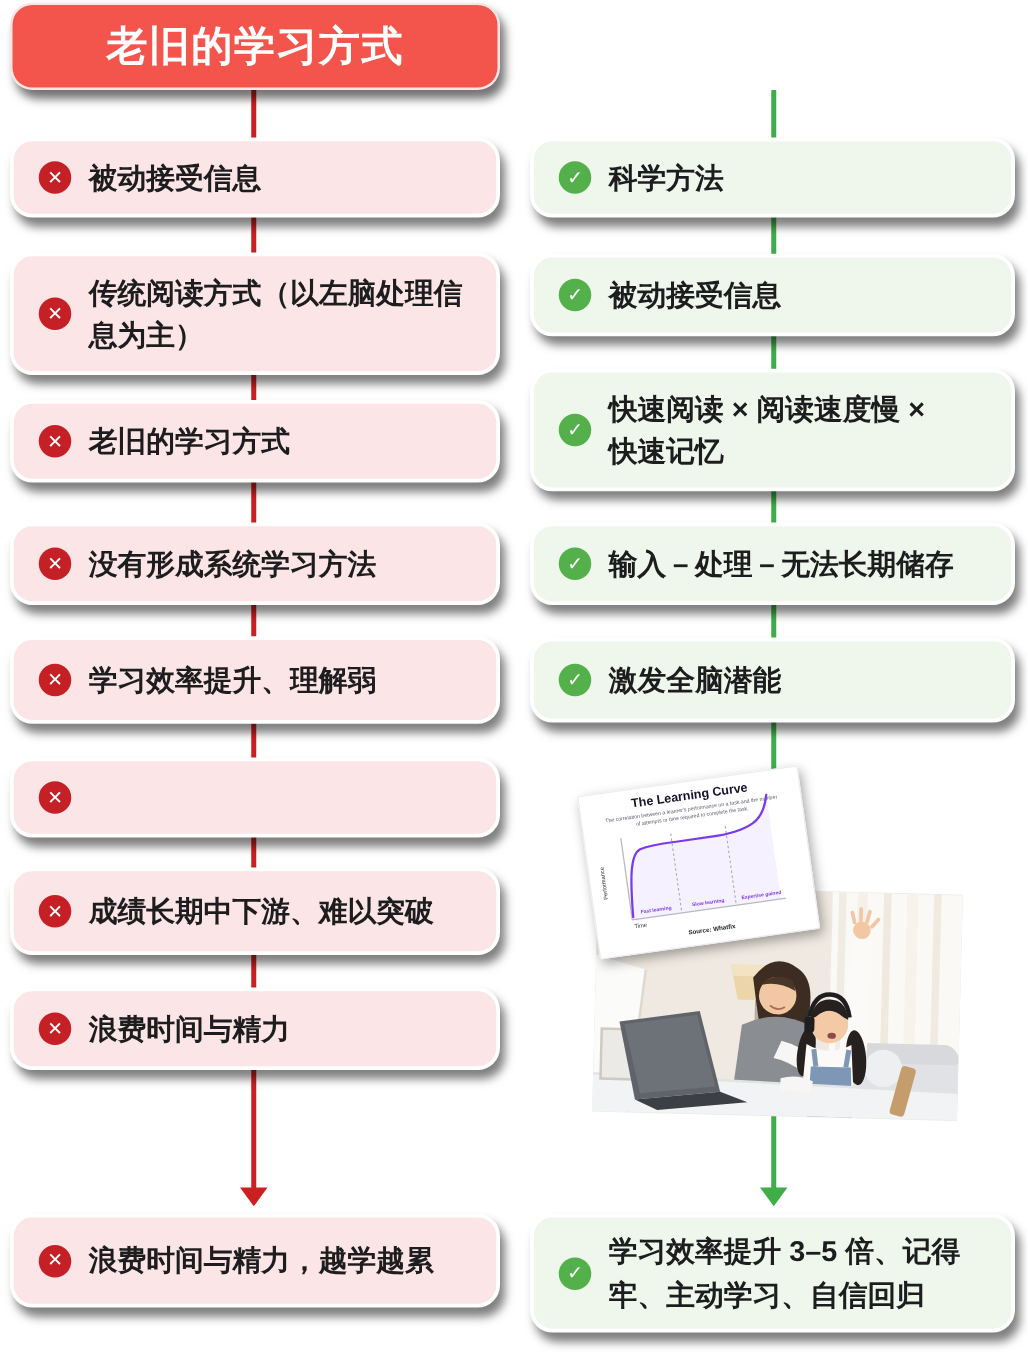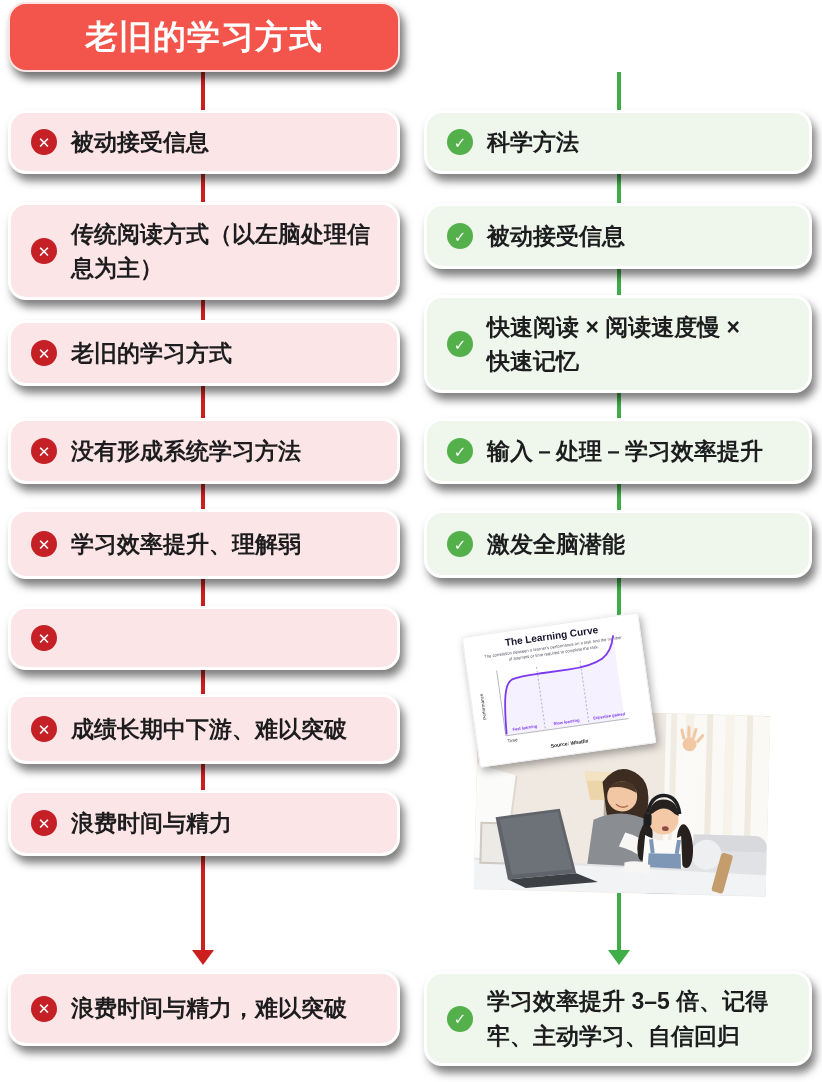--- a/index.html
+++ b/index.html
@@ -99,21 +99,21 @@
         <div class="card card-red" style="top: 694px; min-height: 70px; background: rgb(251, 229, 230);">
           <span class="badge badge-red" style="background: rgb(197, 32, 38);">✕</span>
           <span class="card-text">成绩长期中下游、难以突破</span>
         </div>
         <div class="card card-red" style="top: 790px; min-height: 66px; background: rgb(251, 229, 230);">
           <span class="badge badge-red" style="background: rgb(197, 32, 38);">✕</span>
           <span class="card-text">浪费时间与精力</span>
         </div>
         <div class="card card-red" style="top: 971px; min-height: 75px; background: rgb(251, 229, 230);">
           <span class="badge badge-red" style="background: rgb(197, 32, 38);">✕</span>
-          <span class="card-text">浪费时间与精力，难以突破</span>
+          <span class="card-text">浪费时间与精力，越学越累</span>
         </div>
       </div>
   </section>
 
   <section class="column" id="col-right">
     <div class="vline vline-green" id="vline-right" style="background: rgb(63, 174, 73);"></div>
     <div class="arrowhead arrow-green" id="arrow-right" style="border-top-color: rgb(63, 174, 73);"></div>
     <div id="right-items">
         <div class="card card-green" style="top: 110px; min-height: 64px; background: rgb(239, 247, 236);">
           <span class="badge badge-green" style="background: rgb(83, 176, 74);">✓</span>
@@ -123,21 +123,21 @@
           <span class="badge badge-green" style="background: rgb(83, 176, 74);">✓</span>
           <span class="card-text">被动接受信息</span>
         </div>
         <div class="card card-green" style="top: 295px; min-height: 98px; background: rgb(239, 247, 236);">
           <span class="badge badge-green" style="background: rgb(83, 176, 74);">✓</span>
           <span class="card-text">快速阅读 × 阅读速度慢 ×
 快速记忆</span>
         </div>
         <div class="card card-green" style="top: 418px; min-height: 66px; background: rgb(239, 247, 236);">
           <span class="badge badge-green" style="background: rgb(83, 176, 74);">✓</span>
-          <span class="card-text">输入－处理－学习效率提升</span>
+          <span class="card-text">输入－处理－无法长期储存</span>
         </div>
         <div class="card card-green" style="top: 510px; min-height: 68px; background: rgb(239, 247, 236);">
           <span class="badge badge-green" style="background: rgb(83, 176, 74);">✓</span>
           <span class="card-text">激发全脑潜能</span>
         </div>
         <div class="card card-green" style="top: 971px; min-height: 93px; background: rgb(239, 247, 236);">
           <span class="badge badge-green" style="background: rgb(83, 176, 74);">✓</span>
           <span class="card-text">学习效率提升 3–5 倍、记得
 牢、主动学习、自信回归</span>
         </div>

